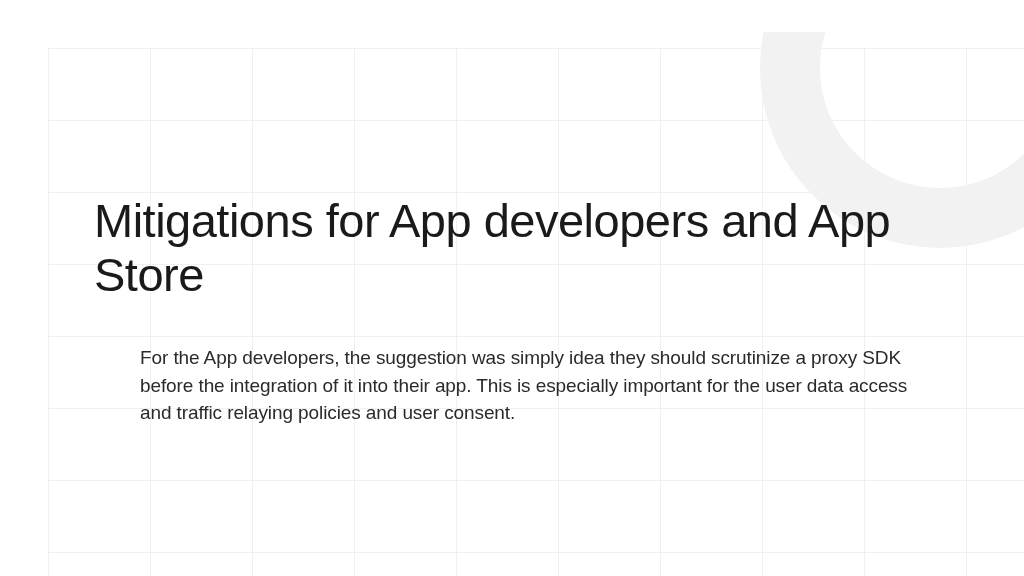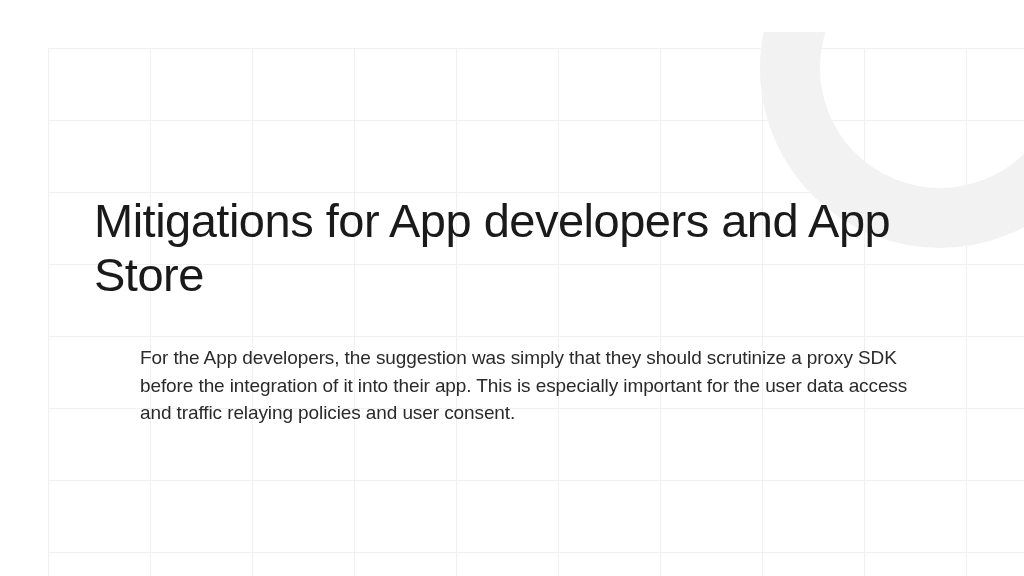--- a/index.html
+++ b/index.html
@@ -74,15 +74,15 @@
 </head>
 <body>
 
 <div class="grid-bg"></div>
 <div class="ring-decoration"></div>
 
 <div class="content">
   <h1 class="slide-title">Mitigations for App developers and App Store</h1>
 
   <div class="body-text">
-    <p class="paragraph">For the App developers, the suggestion was simply that they should scrutinize a proxy SDK before the integration of it into their app. This is especially important for the user data access and traffic relaying policies and user consent.</p>
+    <p class="paragraph">For the App developers, the suggestion was simply idea they should scrutinize a proxy SDK before the integration of it into their app. This is especially important for the user data access and traffic relaying policies and user consent.</p>
   </div>
 </div>
 
 </body></html>

